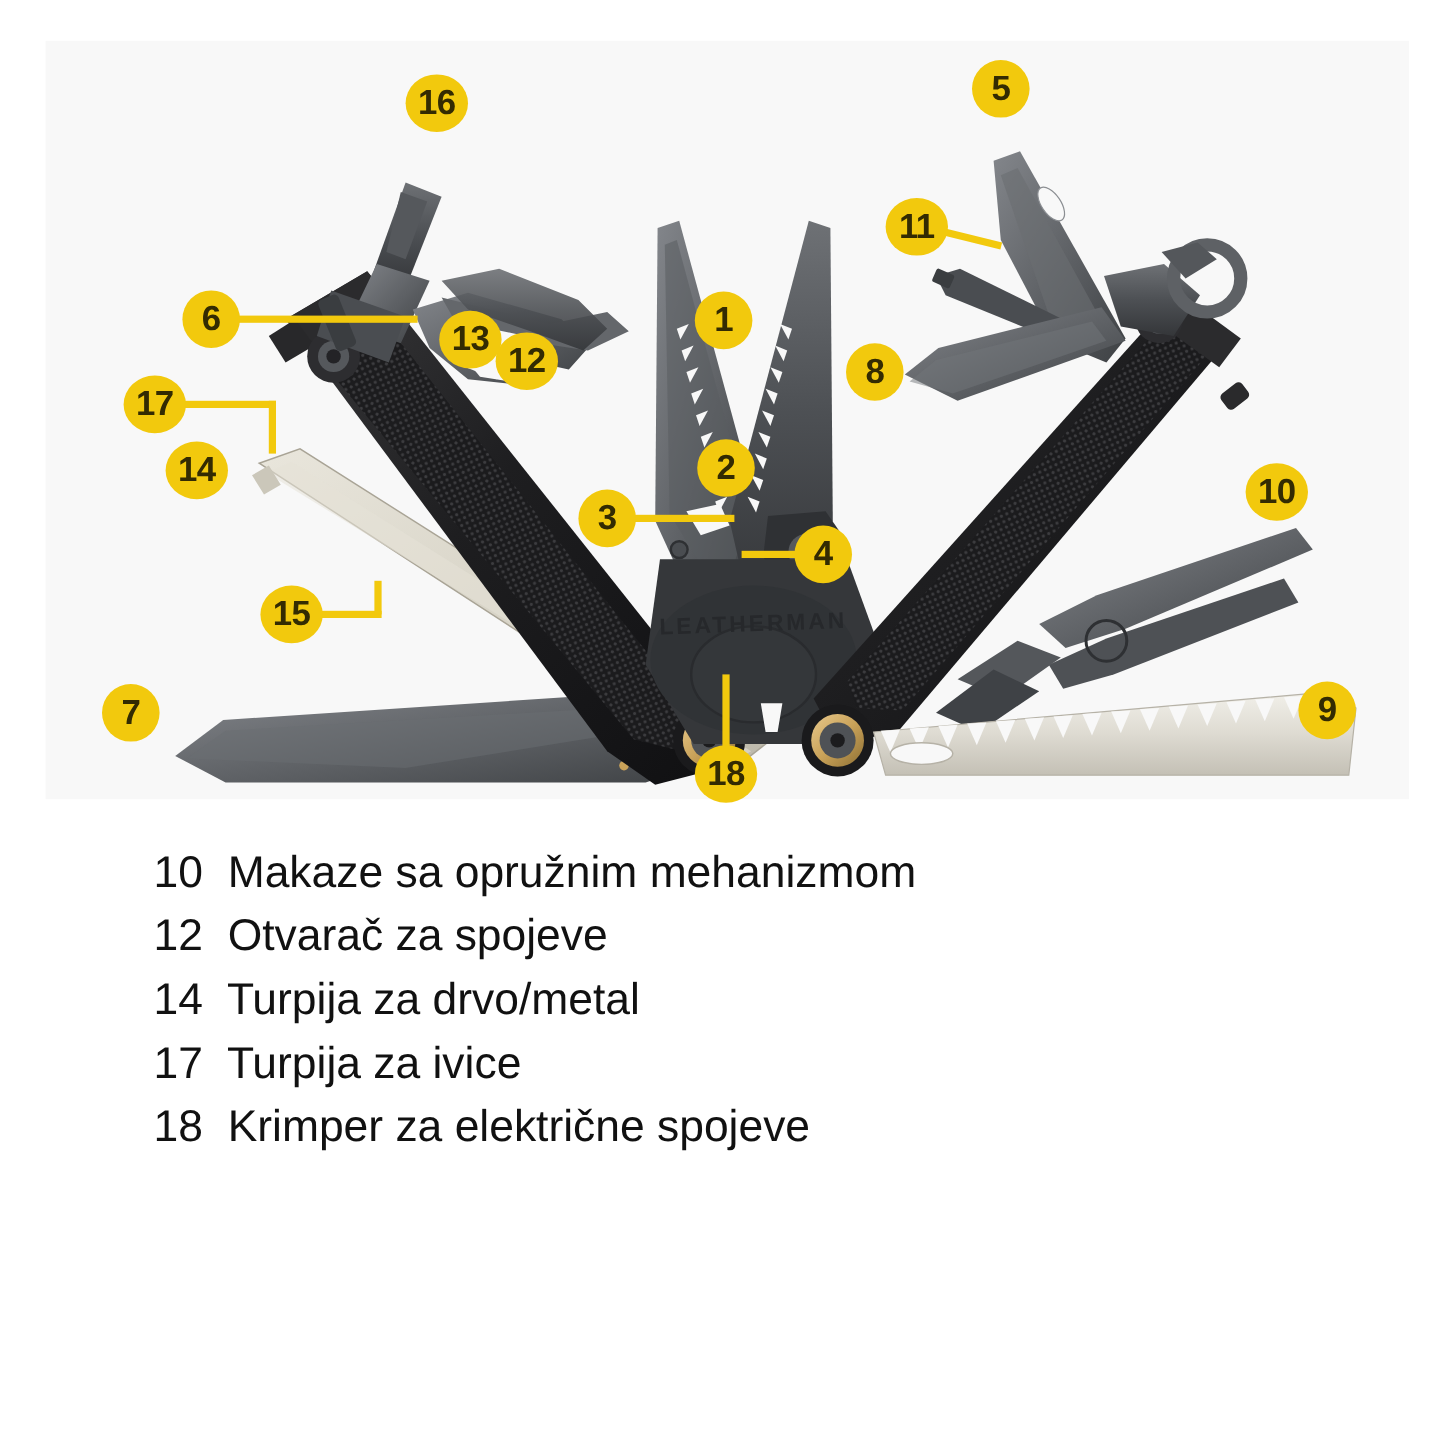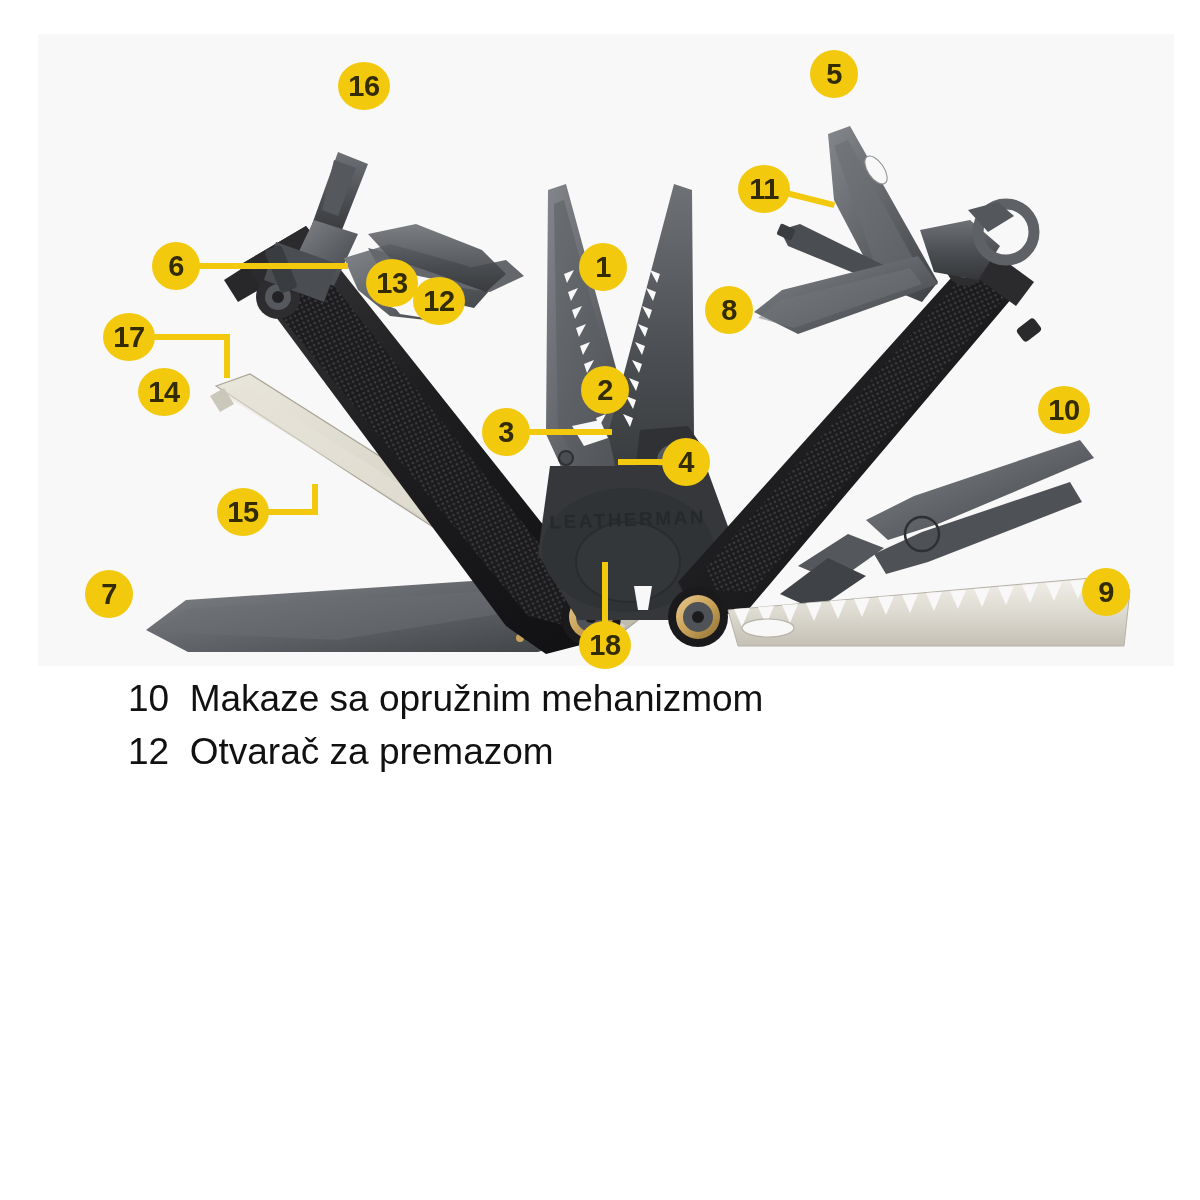--- a/index.html
+++ b/index.html
@@ -36,21 +36,21 @@
     z-index:6;
     user-select:none;
   }
   .badge.wide{width:52px;height:48px;border-radius:50%/50%;}
   .leader{position:absolute;background:#f2c90d;z-index:5;}
   .leader.h{height:6px;}
   .leader.v{width:6px;}
 
   
   .legend{
-    position:absolute;left:128px;top:672px;width:1000px;
+    position:absolute;left:128px;top:700px;width:1000px;
   }
   .legend-row{
     font-size:37px;
     line-height:53px;
     color:#111111;
     white-space:nowrap;
     font-family:"Liberation Sans","DejaVu Sans",sans-serif;
     font-weight:400;
   }
   .legend-num{ }
@@ -299,17 +299,29 @@
   <div class="badge wide" style="left:103px;top:313px;">17</div>
   <div class="badge wide" style="left:579px;top:621px;">18</div>
 
   <div class="legend">
     <div class="legend-row">
       <span class="legend-num">10&nbsp;</span>
       <span class="legend-label">Makaze sa opružnim mehanizmom</span>
     </div>
     <div class="legend-row">
       <span class="legend-num">12&nbsp;</span>
-      <span class="legend-label">Otvarač za premazom</span>
+      <span class="legend-label">Otvarač za spojeve</span>
+    </div>
+    <div class="legend-row">
+      <span class="legend-num">14&nbsp;</span>
+      <span class="legend-label">Turpija za drvo/metal</span>
+    </div>
+    <div class="legend-row">
+      <span class="legend-num">17&nbsp;</span>
+      <span class="legend-label">Turpija za ivice</span>
+    </div>
+    <div class="legend-row">
+      <span class="legend-num">18&nbsp;</span>
+      <span class="legend-label">Krimper za električne spojeve</span>
     </div>
   </div>
 
 </div>
 
 </body></html>

